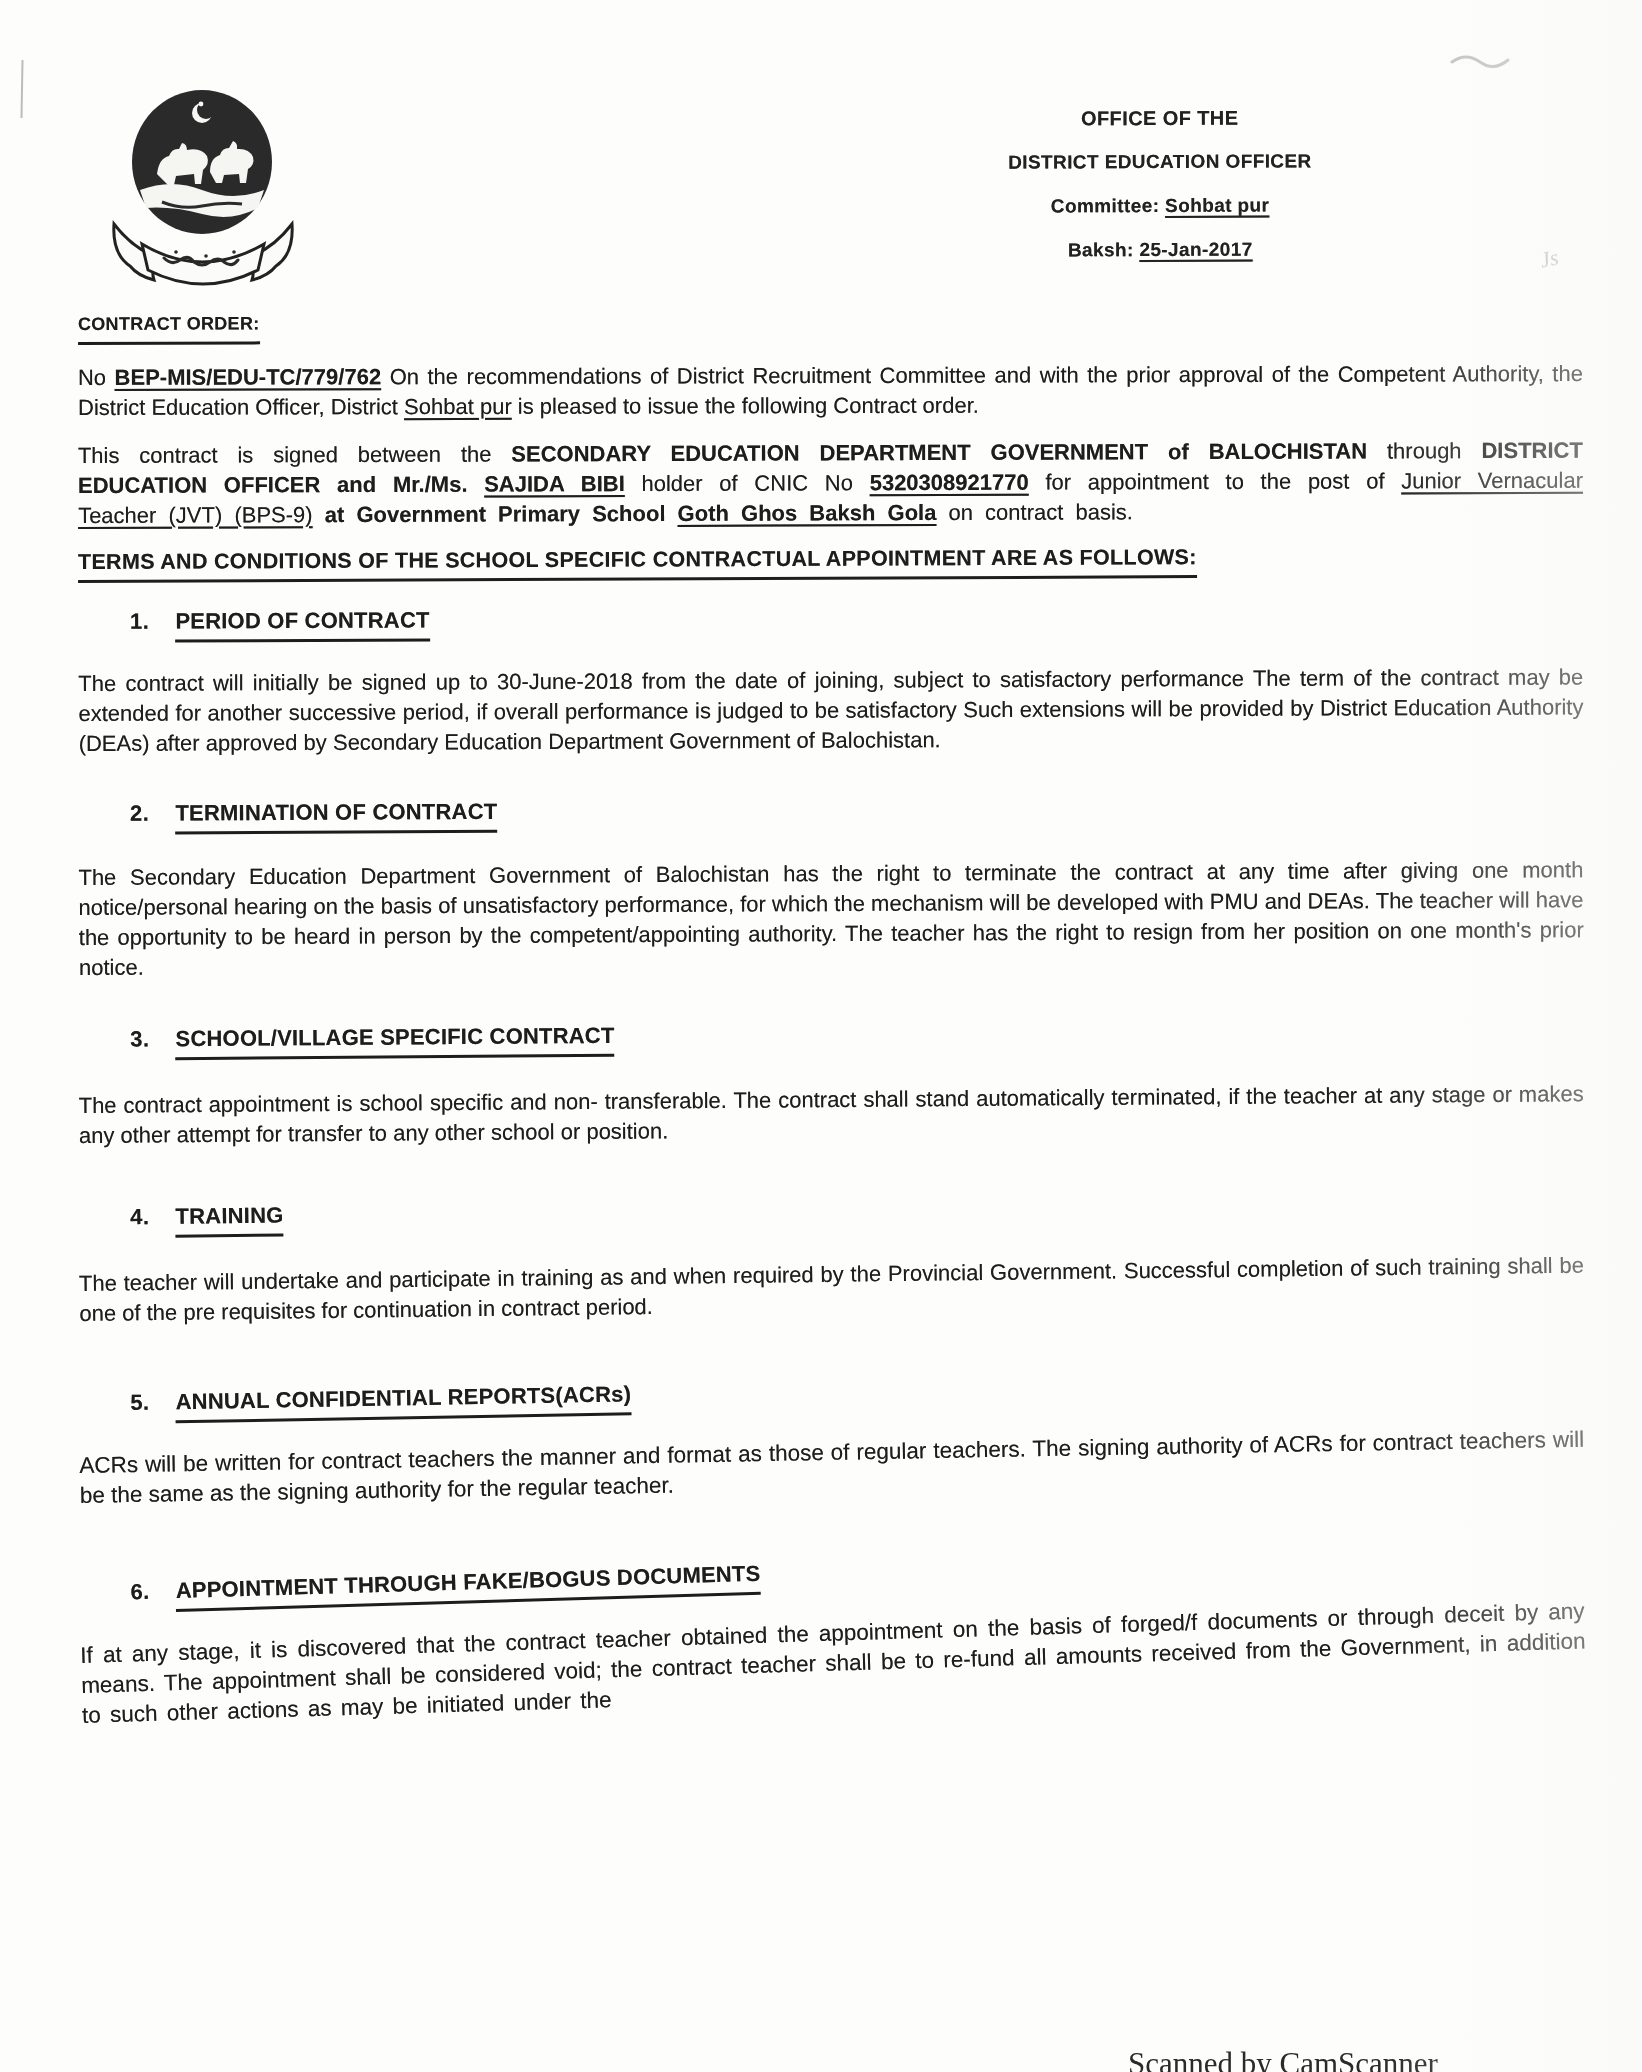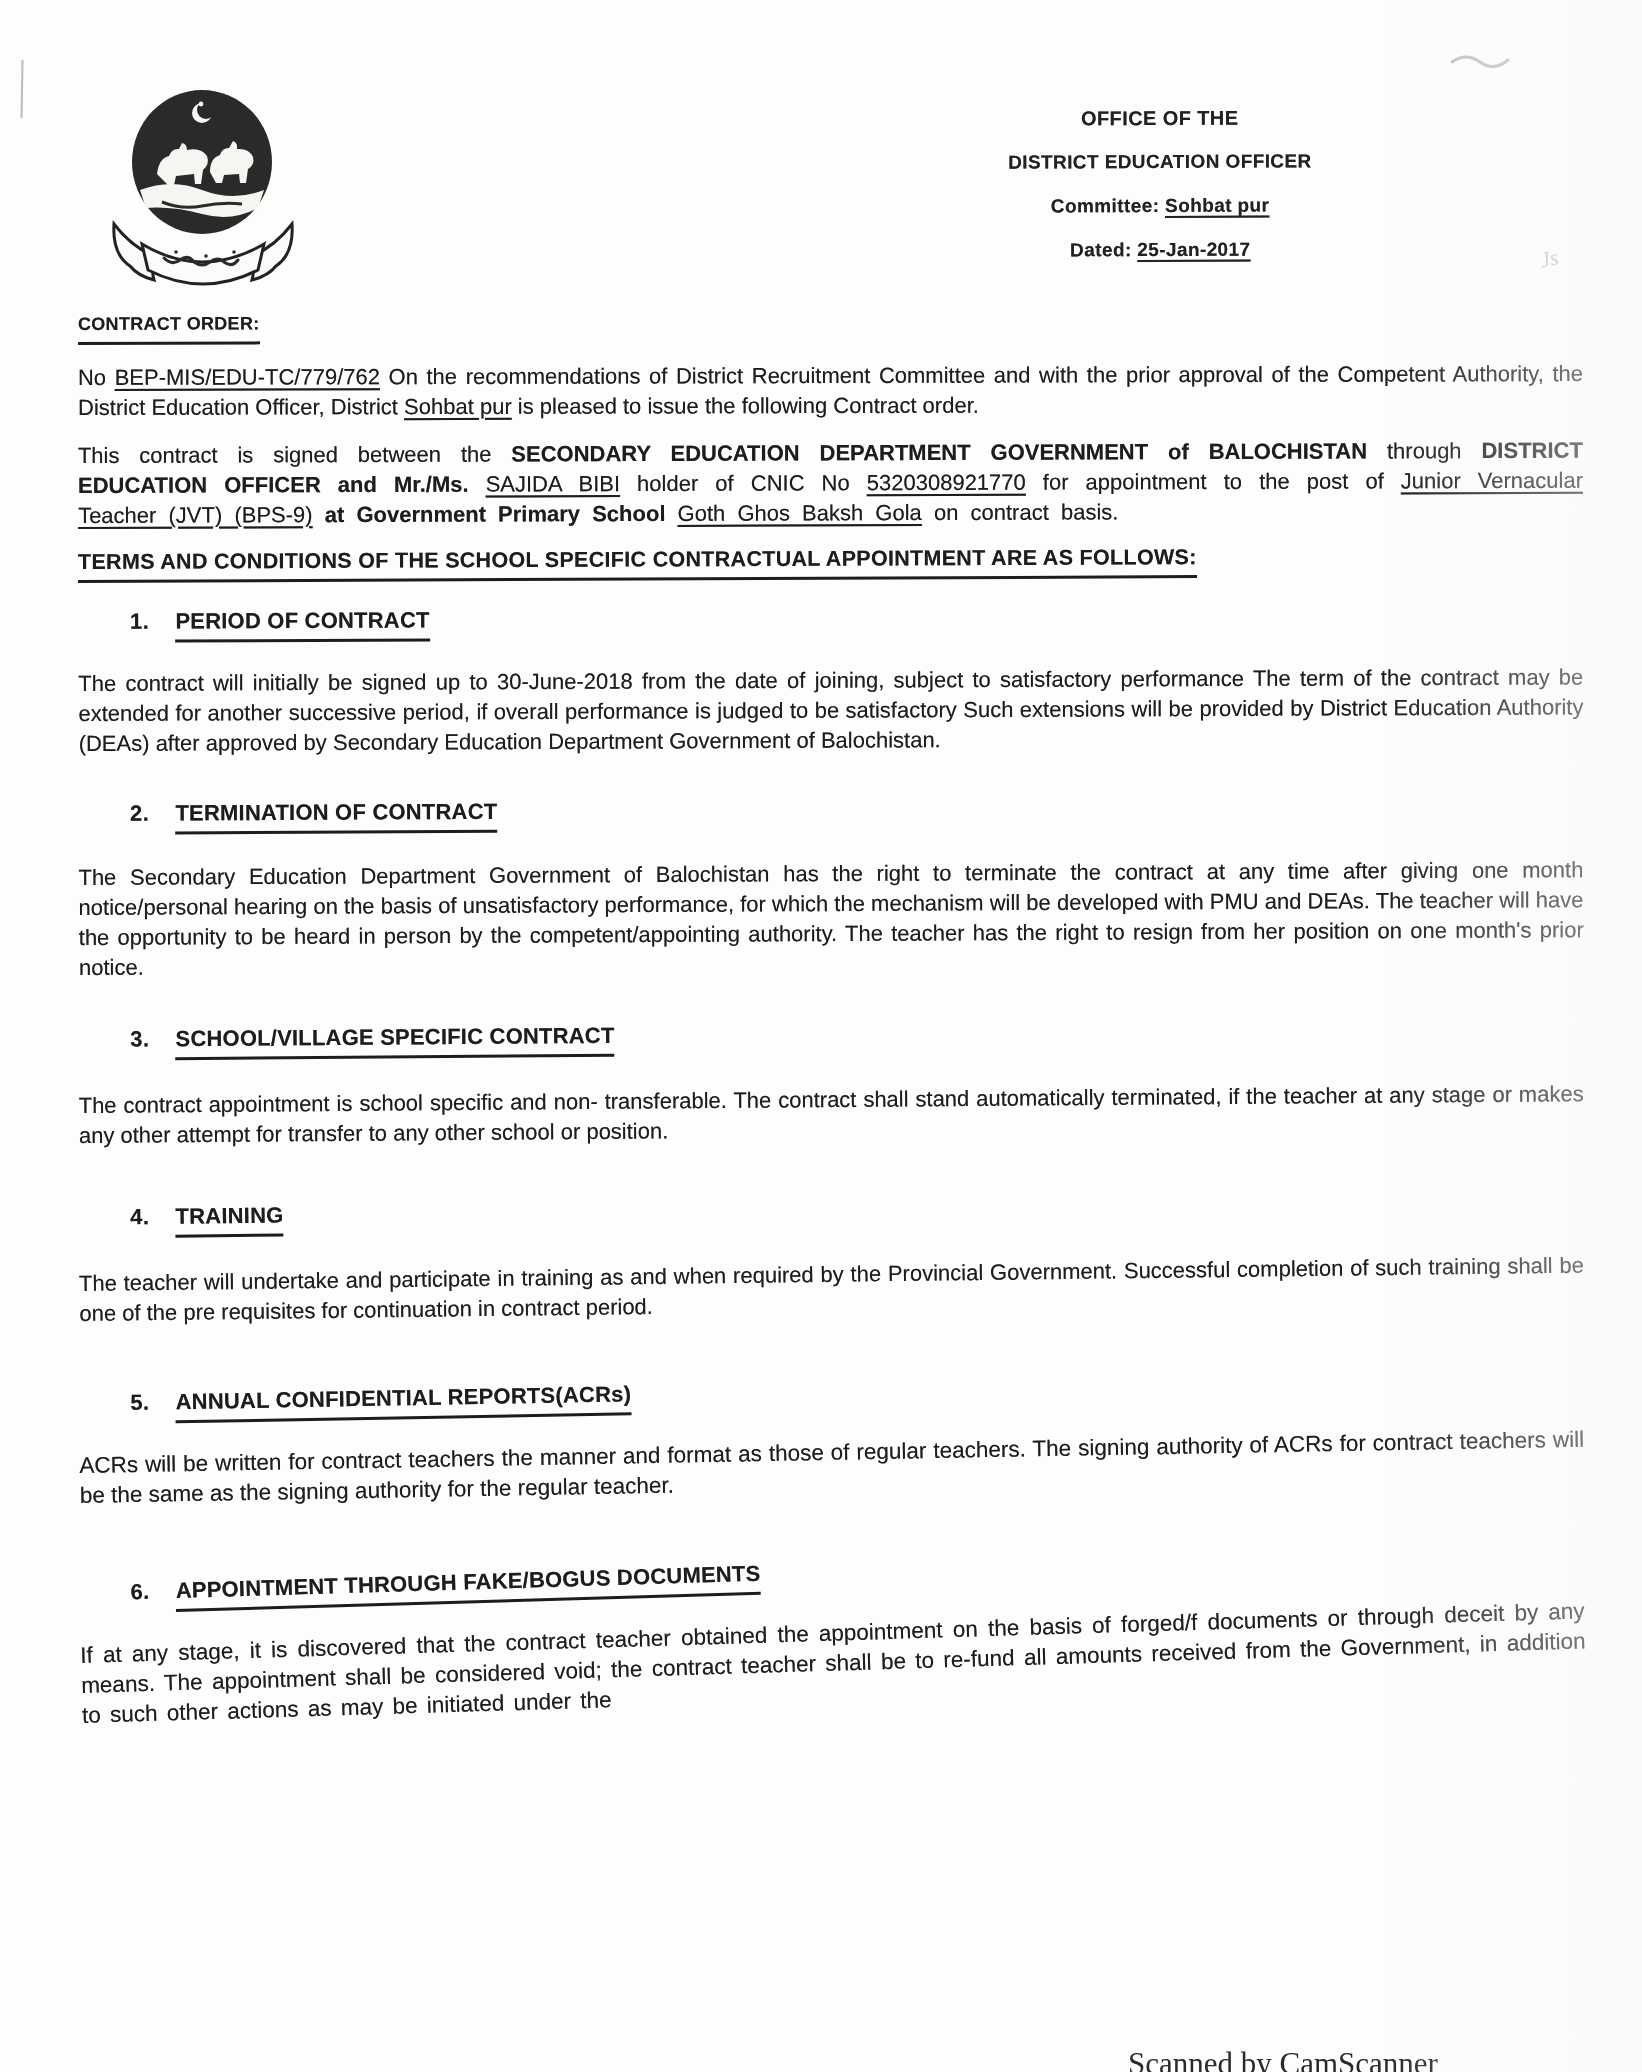--- a/index.html
+++ b/index.html
@@ -43,21 +43,21 @@
   .office-block .sub { font-size:19px; }
   
   .content {
     position:absolute; left:78px; top:298px; width:1505px;
     font-size:22px; line-height:30px;
     text-shadow:0 0 .4px rgba(0,0,0,.5);
   }
   .para { text-align:justify; }
   .u  { text-decoration:underline; text-decoration-thickness:2px; text-underline-offset:4px; }
   .b  { font-weight:bold; }
-  .bu { font-weight:normal; text-decoration:underline; text-decoration-thickness:2px; text-underline-offset:4px; }
+  .bu { font-weight:bold; text-decoration:underline; text-decoration-thickness:2px; text-underline-offset:4px; }
   .doc-heading {
     display:inline-block; font-weight:bold; font-size:18px; letter-spacing:.3px;
     border-bottom:3px solid #1d1d1d; padding-bottom:3px;
   }
   #order-heading { margin-top:10px; transform:rotate(-0.2deg); transform-origin:left center; }
   #order-para    { margin-top:18px; transform:rotate(-0.15deg); transform-origin:left center; }
   #agreement-para{ margin-top:18px; word-spacing:6px; transform:rotate(-0.2deg); transform-origin:left center; }
   #terms-heading { margin-top:16px; transform:rotate(-0.25deg); transform-origin:left center; }
   #terms-heading .doc-heading { font-size:21.5px; }
   .section { transform-origin:left top; }
@@ -120,21 +120,21 @@
   </svg>
 
   <div class="office-block">
     <div>OFFICE OF THE</div>
     <div class="sub">DISTRICT EDUCATION OFFICER</div>
     <div class="sub">
       <span>Committee:</span>
       <span class="u">Sohbat pur</span>
     </div>
     <div class="sub">
-      <span>Dated:</span>
+      <span>Baksh:</span>
       <span class="u">25-Jan-2017</span>
     </div>
   </div>
 
   <div class="content">
 
     <div id="order-heading">
       <span class="doc-heading">CONTRACT ORDER:</span>
     </div>
 

